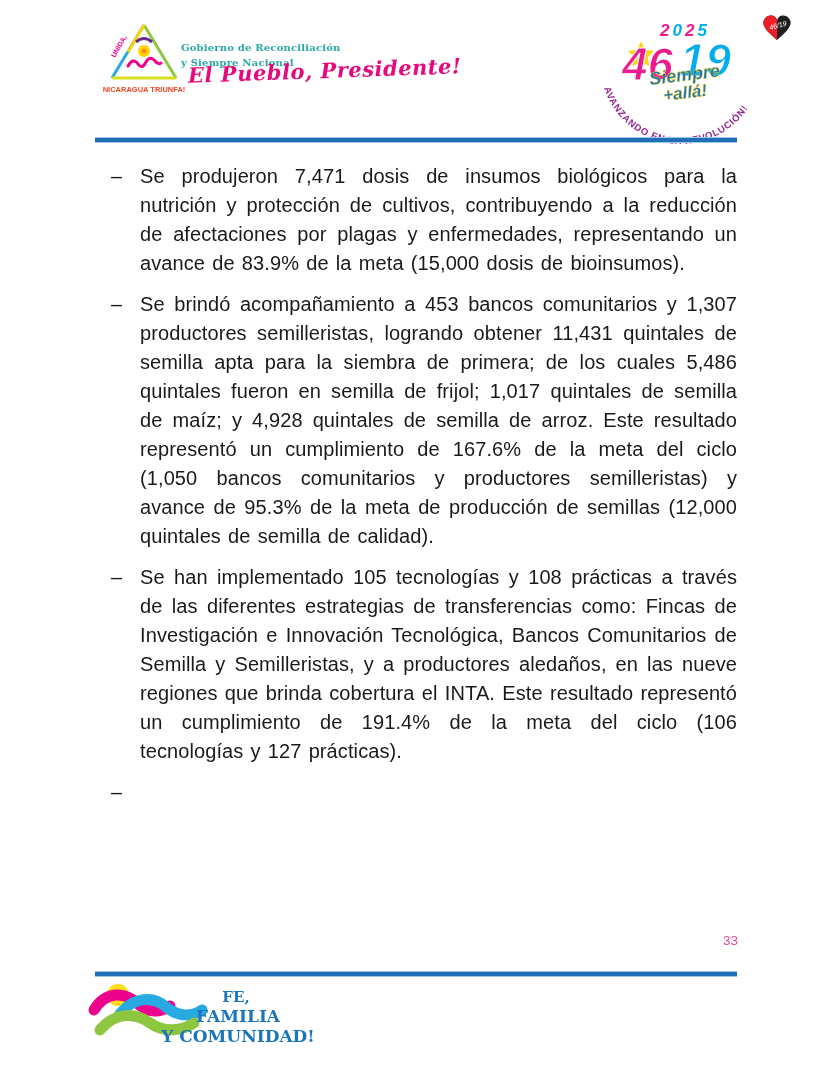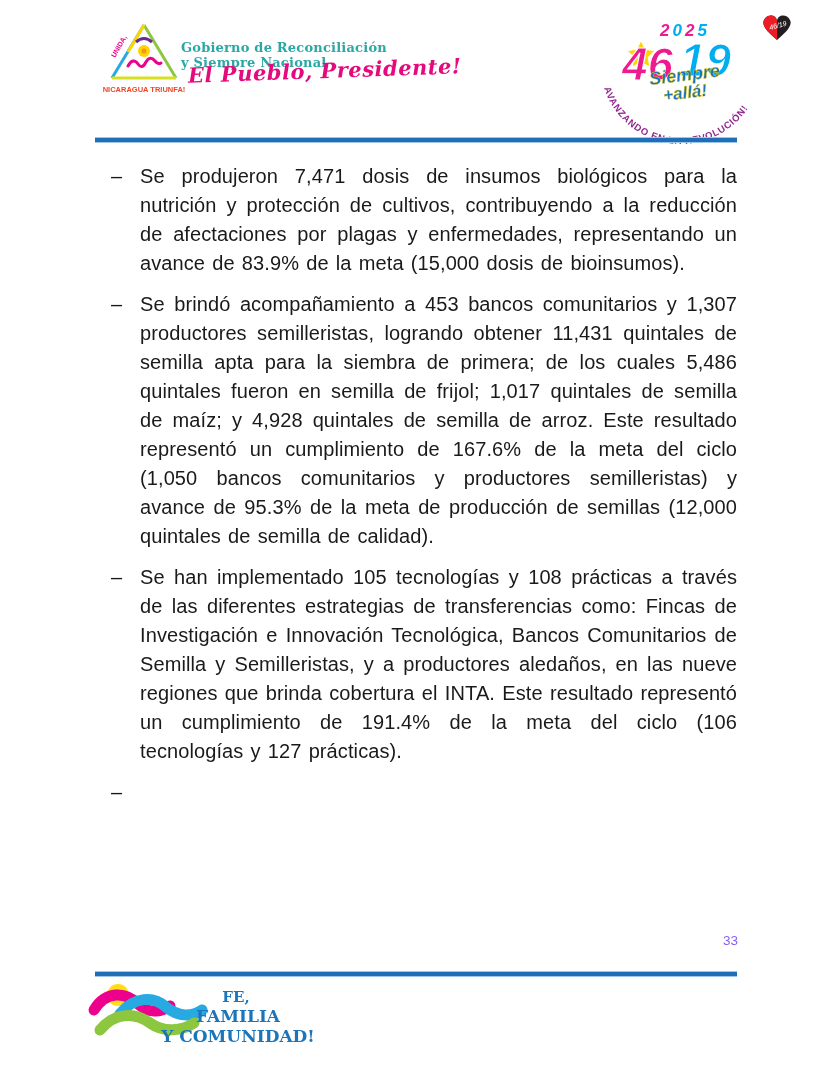--- a/index.html
+++ b/index.html
@@ -11,21 +11,21 @@
     color:#1a1a1a;
     overflow:hidden;
   }
   svg{overflow:visible;}
 
   
   .gov-text{
     position:absolute;left:181px;top:40px;
     font-family:"DejaVu Serif", serif;
     font-weight:bold;
-    font-size:13px;line-height:15px;
+    font-size:10px;line-height:15px;
     color:#2aa8a4;letter-spacing:.2px;
   }
   .slogan{
     position:absolute;left:188px;top:58px;
     font-family:"DejaVu Serif", serif;
     font-style:italic;font-weight:bold;
     font-size:21px;
     color:#e6097d;
     transform:rotate(-2deg);
     letter-spacing:.5px;
@@ -55,21 +55,21 @@
     text-align:justify;
     font-size:20px;line-height:29px;
     letter-spacing:.1px;word-spacing:1.5px;
   }
   .dash{
     position:absolute;left:16px;top:0;
     letter-spacing:0;word-spacing:0;
   }
   .page-number{
     position:absolute;right:87px;top:933px;
-    font-size:13.5px;color:#8b5cf6;
+    font-size:13.5px;color:#ec4899;
   }
 </style>
 </head>
 <body>
 
 <div class="page">
 
   <svg class="emblem" style="position:absolute;left:100px;top:18px;" width="88" height="80" viewBox="0 0 88 80">
 
     <line x1="44" y1="7" x2="12" y2="60" stroke="#27aae1" stroke-width="3"></line>

